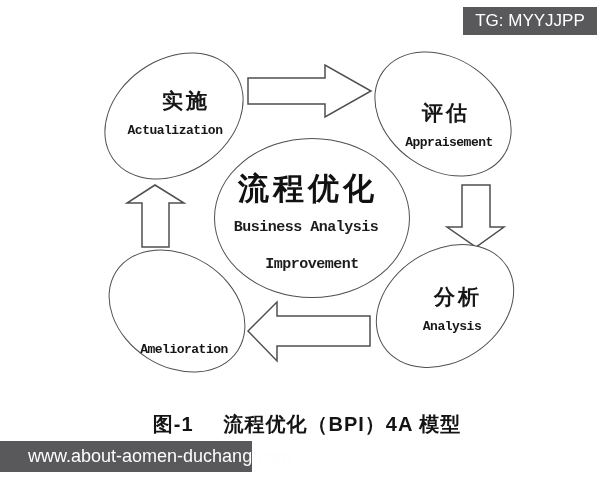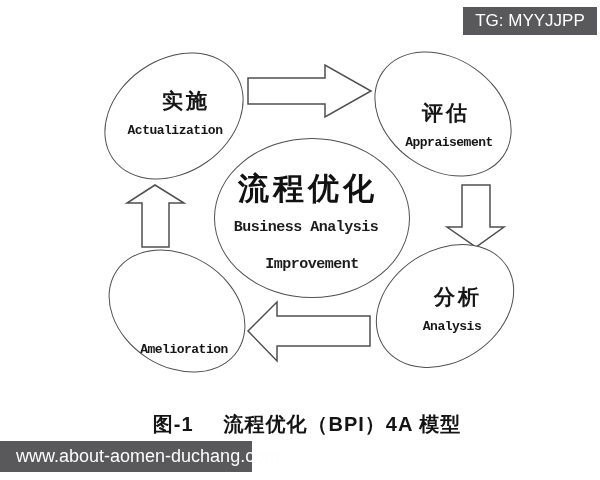--- a/index.html
+++ b/index.html
@@ -92,21 +92,21 @@
     text-align:center;
   }
   .site-bar{
     position:absolute;
     left:0;top:441px;
     width:252px;height:31px;
     background:#59595b;
     color:#fdfdfd;
     font-size:18px;
     line-height:31px;
-    padding-left:16px;
+    padding-left:28px;
     box-sizing:border-box;
     white-space:nowrap;
   }
 </style>
 </head>
 <body>
 
 <div id="stage">
 
   <svg id="arrow-layer" viewBox="0 0 600 480">

